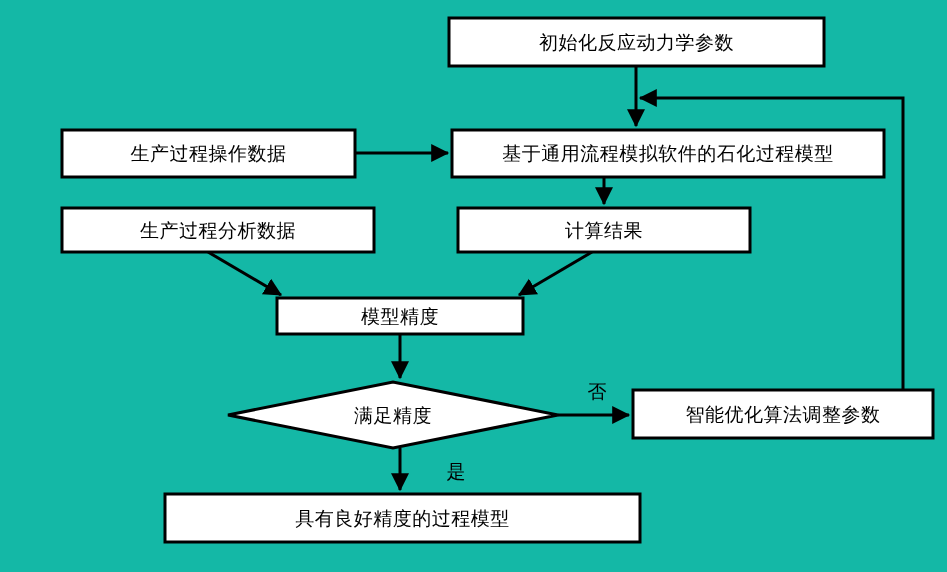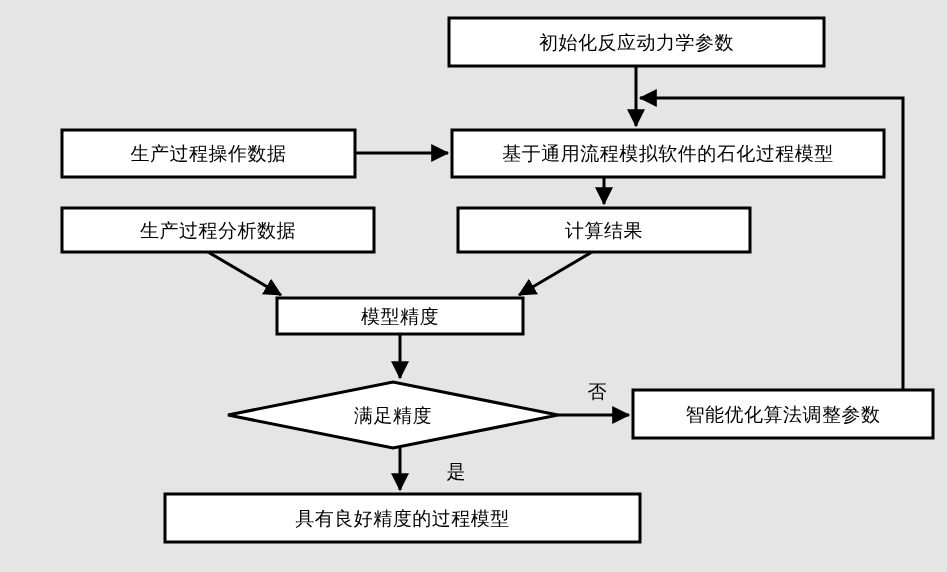--- a/index.html
+++ b/index.html
@@ -10,21 +10,21 @@
   body {
     width: 947px;
     height: 572px;
     font-family: "DejaVu Sans", "Liberation Sans", sans-serif;
     overflow: hidden;
   }
   #flowchart-root {
     position: relative;
     width: 947px;
     height: 572px;
-    background: #e5e5e5;
+    background: #14b8a6;
   }
   svg#flow-svg {
     position: absolute;
     left: 0;
     top: 0;
     width: 947px;
     height: 572px;
   }
   .node-box {
     fill: #ffffff;

